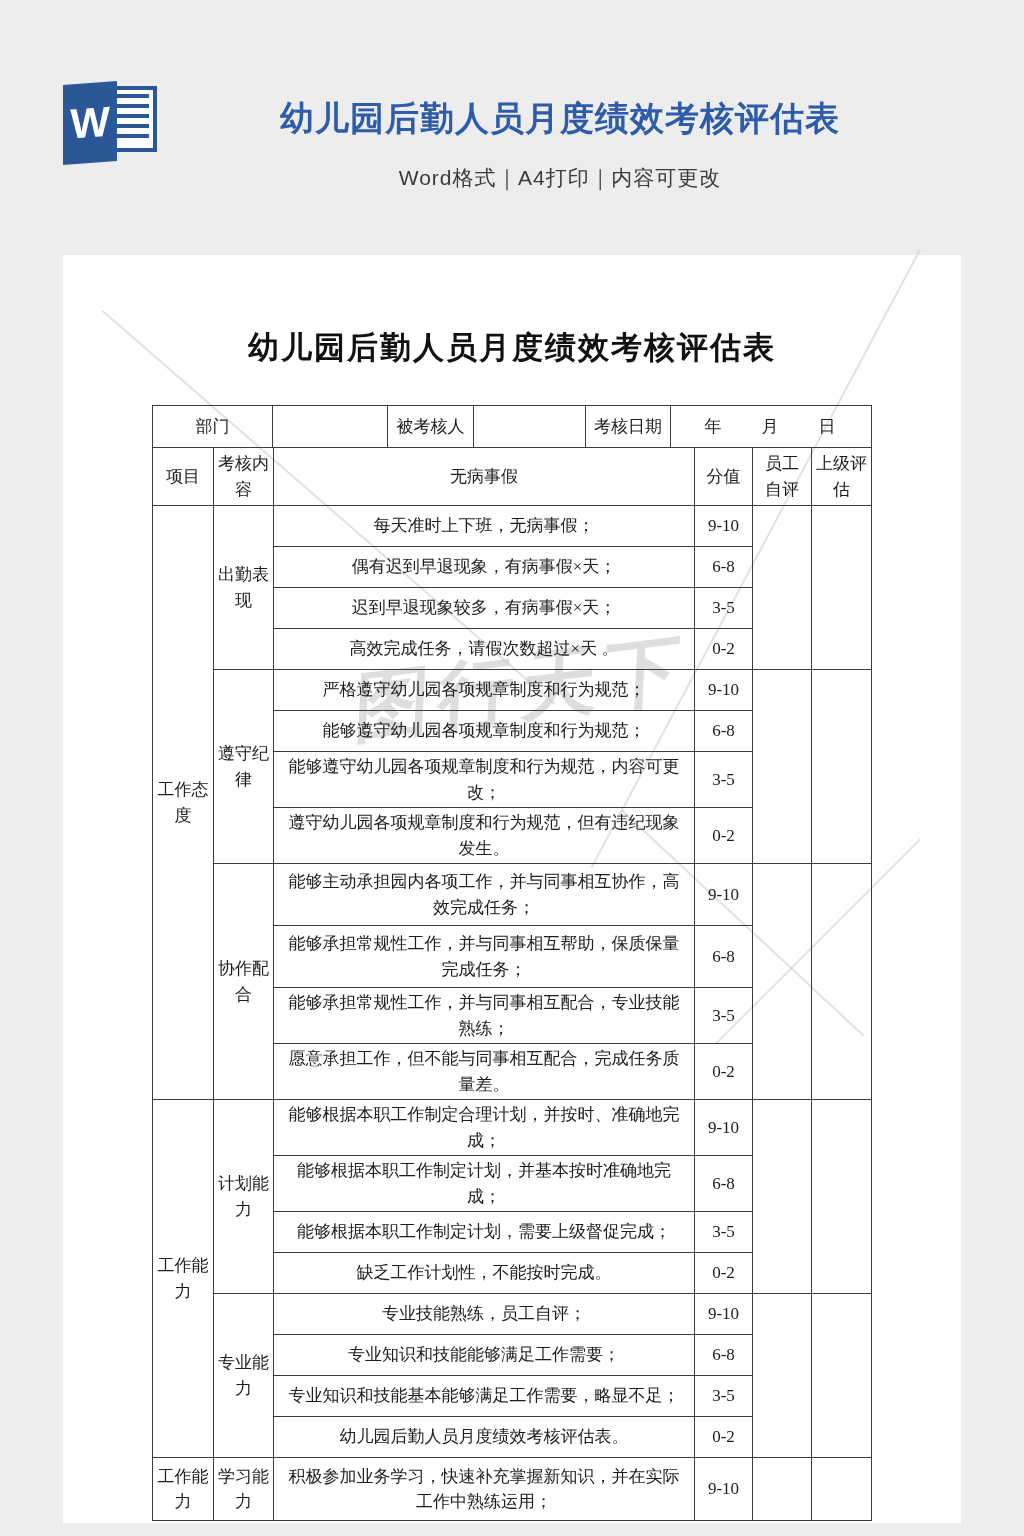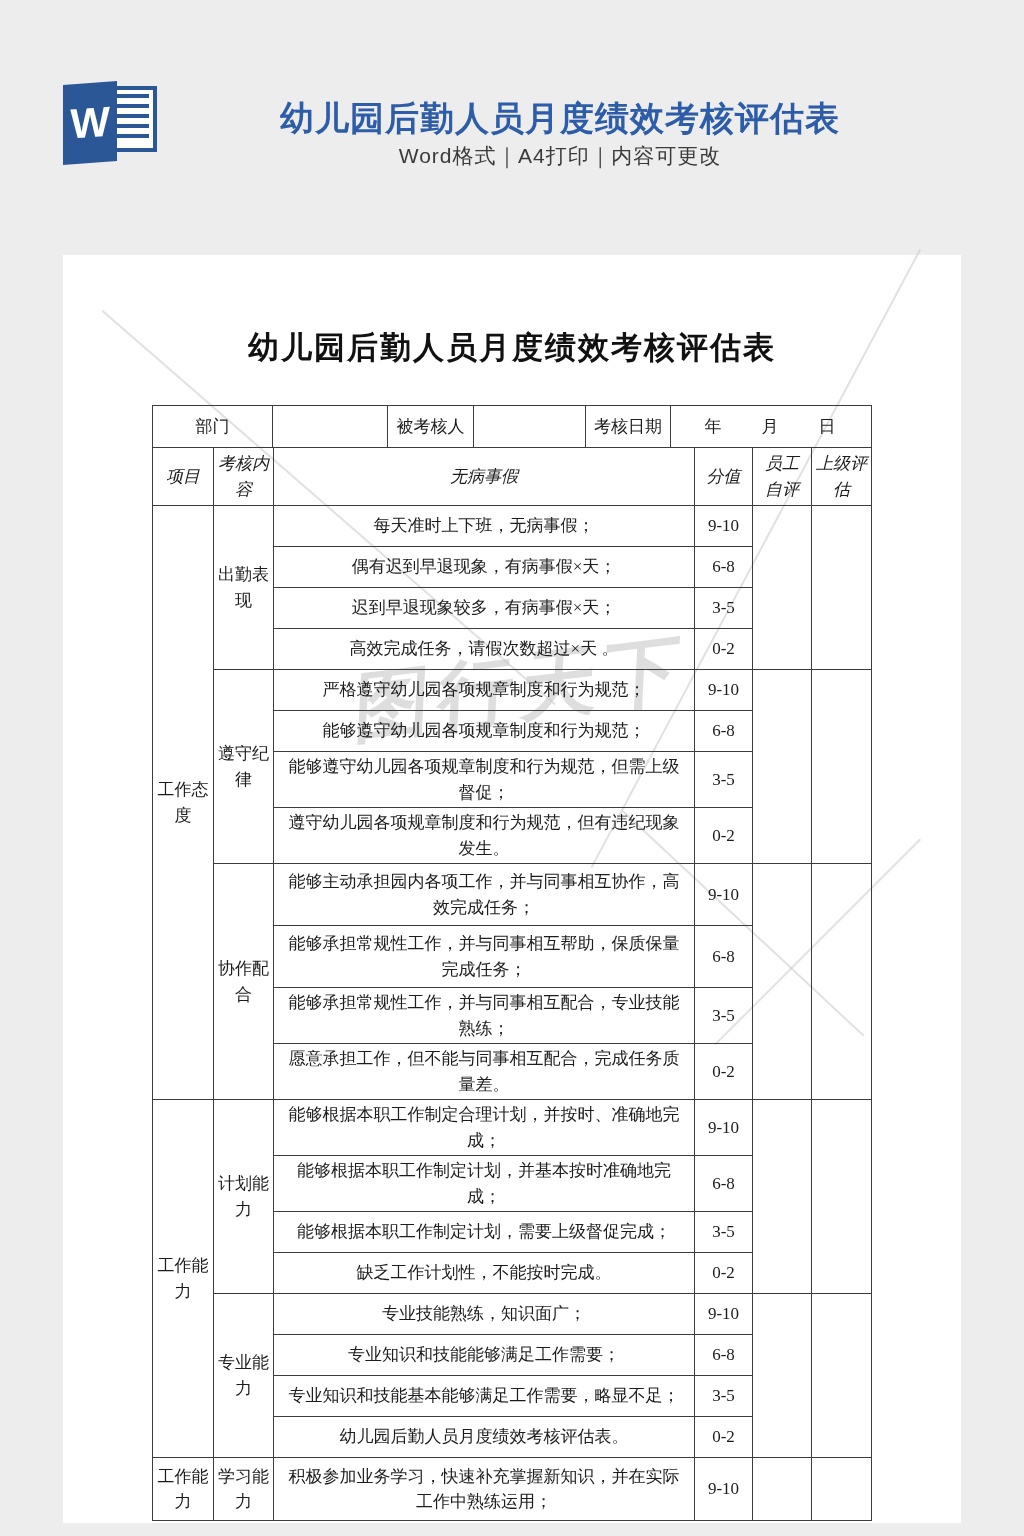--- a/index.html
+++ b/index.html
@@ -22,21 +22,21 @@
   .word-icon .panel{
     position:absolute;left:0;top:3px;width:54px;height:80px;background:#2b5797;
     transform:skewY(-4deg);
     display:flex;align-items:center;justify-content:center;
   }
   .word-icon .panel span{
     color:#fff;font-family:"Liberation Sans",sans-serif;font-weight:700;font-size:42px;line-height:1;
   }
   .banner-text{position:absolute;left:96px;top:0;width:928px;text-align:center;font-family:"Liberation Sans","DejaVu Sans",sans-serif;}
   .banner-title{margin-top:96px;font-size:34px;font-weight:700;color:#2d5ca8;letter-spacing:1px;}
-  .banner-subtitle{font-size:21px;font-weight:500;color:#3a3a3a;letter-spacing:1px;}
+  .banner-subtitle{margin-top:22px;font-size:21px;font-weight:500;color:#3a3a3a;letter-spacing:1px;}
   
   .page{position:absolute;left:63px;top:255px;width:898px;height:1268px;background:#ffffff;}
   .page-title{
     position:absolute;left:0;top:72px;width:898px;text-align:center;
     font-size:31px;font-weight:700;color:#111;letter-spacing:2px;z-index:2;
   }
   
   .wm{position:absolute;z-index:1;pointer-events:none;}
   .wm-logo{
     left:290px;top:378px;width:420px;
@@ -51,21 +51,21 @@
   .wm-l4{left:858px;top:585px;width:290px;transform:rotate(135deg);}
   
   .tablewrap{position:absolute;left:89px;top:150px;width:719px;z-index:2;}
   table{border-collapse:collapse;table-layout:fixed;width:719px;}
   td,th{
     border:1px solid #3c3c3c;font-size:17px;font-weight:400;color:#1c1c1c;
     text-align:center;vertical-align:middle;padding:2px 4px;line-height:1.5;
     word-break:break-all;overflow:hidden;
   }
   .t-main{margin-top:-1px;}
-  tr.h42{height:42px;} tr.hd{height:58px;font-style:italic;} tr.h41{height:41px;}
+  tr.h42{height:42px;} tr.hd{height:58px;} tr.h41{height:41px;}
   tr.h62{height:62px;} tr.h40{height:40px;} tr.h63{height:63px;}
   .c-crit{text-align:center;padding:2px 11px;}
   .c-date{letter-spacing:2px;white-space:pre;}
 </style>
 </head>
 <body>
 
 <div class="banner">
   <div class="word-icon">
     <div class="doc">
@@ -158,21 +158,21 @@
         <td class="c-crit">严格遵守幼儿园各项规章制度和行为规范；</td>
         <td>9-10</td>
         <td rowspan="4"></td>
         <td rowspan="4"></td>
       </tr>
       <tr class="h41">
             <td class="c-crit">能够遵守幼儿园各项规章制度和行为规范；</td>
             <td>6-8</td>
           </tr>
       <tr class="h41">
-            <td class="c-crit">能够遵守幼儿园各项规章制度和行为规范，但需上级督促；</td>
+            <td class="c-crit">能够遵守幼儿园各项规章制度和行为规范，内容可更改；</td>
             <td>3-5</td>
           </tr>
       <tr class="h41">
             <td class="c-crit">遵守幼儿园各项规章制度和行为规范，但有违纪现象发生。</td>
             <td>0-2</td>
           </tr>
 
       <tr class="h62">
         <td rowspan="4">协作配合</td>
         <td class="c-crit">能够主动承担园内各项工作，并与同事相互协作，高效完成任务；</td>
@@ -209,21 +209,21 @@
             <td class="c-crit">能够根据本职工作制定计划，需要上级督促完成；</td>
             <td>3-5</td>
           </tr>
       <tr class="h41">
             <td class="c-crit">缺乏工作计划性，不能按时完成。</td>
             <td>0-2</td>
           </tr>
 
       <tr class="h41">
         <td rowspan="4">专业能力</td>
-        <td class="c-crit">专业技能熟练，知识面广；</td>
+        <td class="c-crit">专业技能熟练，员工自评；</td>
         <td>9-10</td>
         <td rowspan="4"></td>
         <td rowspan="4"></td>
       </tr>
       <tr class="h41">
             <td class="c-crit">专业知识和技能能够满足工作需要；</td>
             <td>6-8</td>
           </tr>
       <tr class="h41">
             <td class="c-crit">专业知识和技能基本能够满足工作需要，略显不足；</td>

